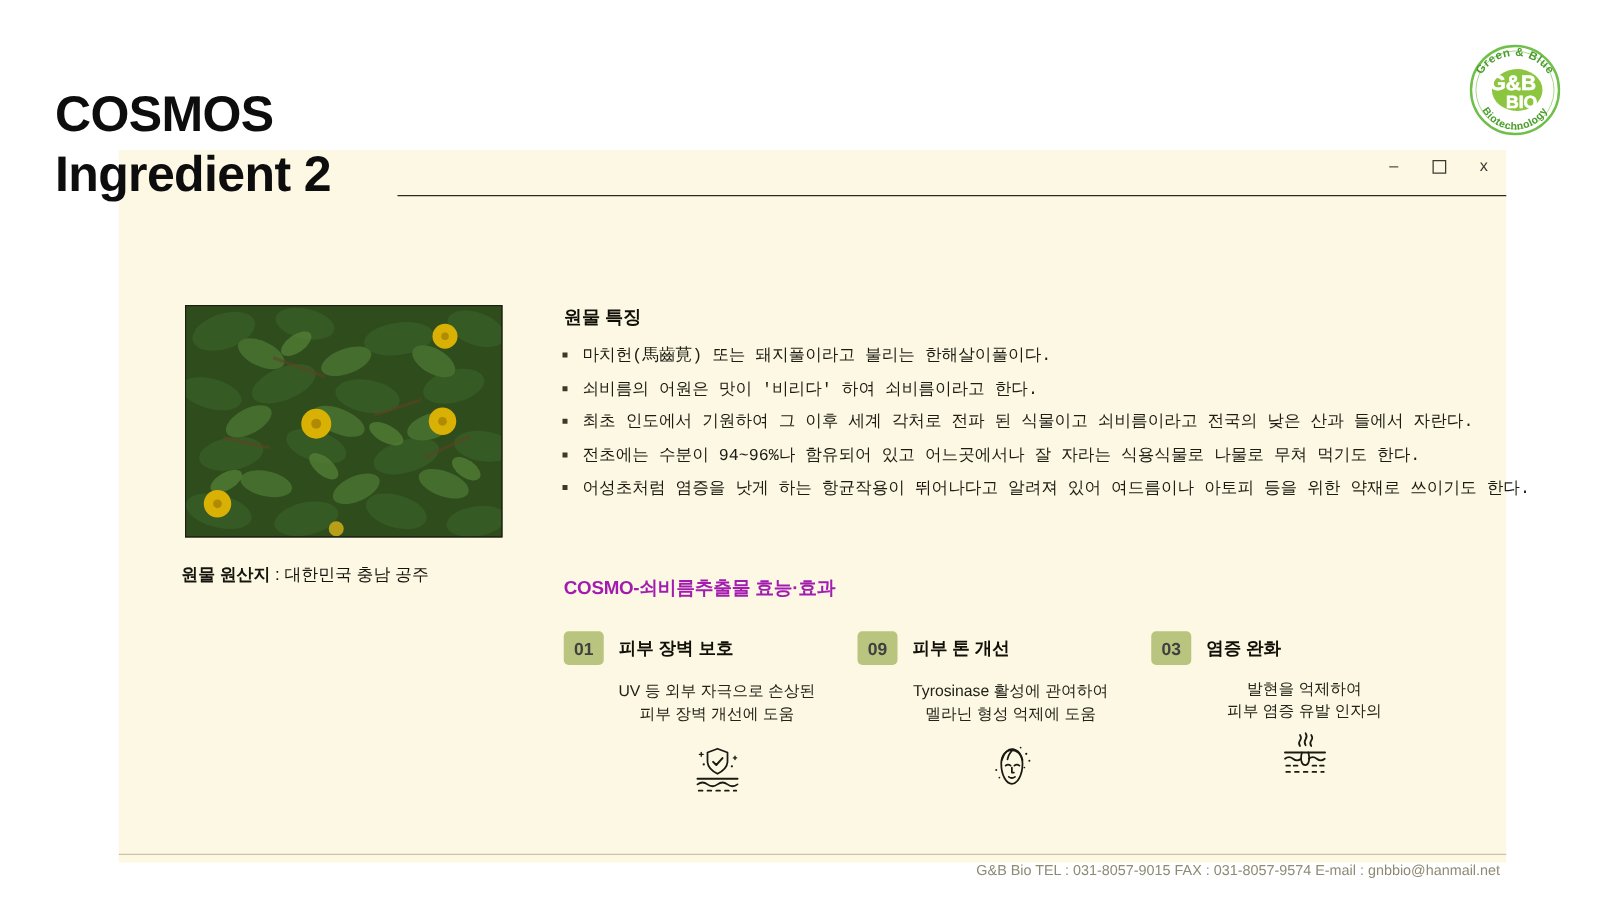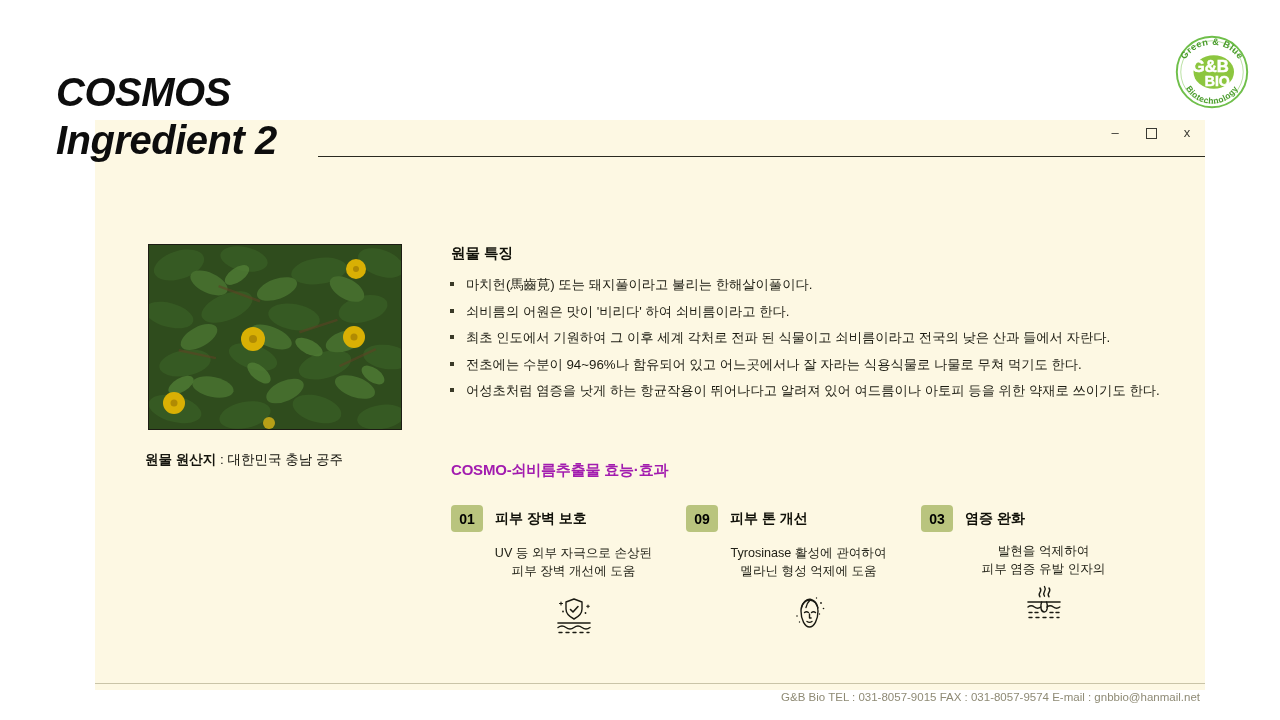--- a/index.html
+++ b/index.html
@@ -16,21 +16,21 @@
     position:absolute;left:95px;top:155px;width:1110px;height:535px;
     background:#fdf8e3;
   }
   .slide-panel-top{
     position:absolute;left:95px;top:120px;width:1110px;height:36px;
     background:#fdf8e3;
   }
 
   
   .title-block{
-    position:absolute;left:56px;top:68px;z-index:6;font-style:italic;
+    position:absolute;left:44px;top:68px;z-index:6;
   }
   .title-line{
     font-size:40px;font-weight:bold;color:#0d0d0d;
     letter-spacing:-0.5px;line-height:48px;margin:0;
     font-family:"Liberation Sans","DejaVu Sans",sans-serif;
   }
   .title-rule{
     position:absolute;left:318px;top:156px;width:887px;height:0;
     border-top:1.4px solid #2a2a20;z-index:5;
   }
@@ -68,21 +68,21 @@
   }
   .caption .k{font-weight:bold;}
 
   
   .feat-head{
     position:absolute;left:451px;top:244px;
     font-size:14.5px;font-weight:bold;color:#101008;
   }
   .bullets{
     position:absolute;left:448px;top:276px;width:700px;
-    list-style:none;margin:0;padding:0;
+    list-style:none;margin:0;padding:0;font-family:Liberation Mono, monospace;
   }
   .bullets li{
     position:relative;padding-left:18px;margin-bottom:9.5px;
     font-size:13.3px;color:#1c1c12;line-height:17px;white-space:nowrap;
   }
   .bullets li:before{
     content:"";position:absolute;left:2px;top:6px;
     width:4px;height:4px;background:#3a3a28;
   }
 
@@ -96,21 +96,21 @@
     position:absolute;left:451px;top:505px;width:720px;height:160px;
   }
   .card{position:absolute;top:0;width:235px;}
   .card.c1{left:0px;}
   .card.c2{left:235px;}
   .card.c3{left:470px;}
   .card-head{display:flex;align-items:center;gap:12px;}
   .badge{
     width:32px;height:27px;background:#b9c47e;border-radius:4px;
     display:flex;align-items:center;justify-content:center;
-    font-size:14px;font-weight:bold;color:#000000;
+    font-size:14px;font-weight:bold;color:#404040;
   }
   .card-title{font-size:14px;font-weight:bold;color:#101008;white-space:nowrap;}
   .card-body{
     margin-top:13px;text-align:center;font-size:12.6px;color:#222218;
     line-height:17.5px;padding-left:10px;
   }
   .card-icon{
     margin-top:14px;display:flex;justify-content:center;align-items:flex-start;
     height:46px;padding-left:10px;
   }

